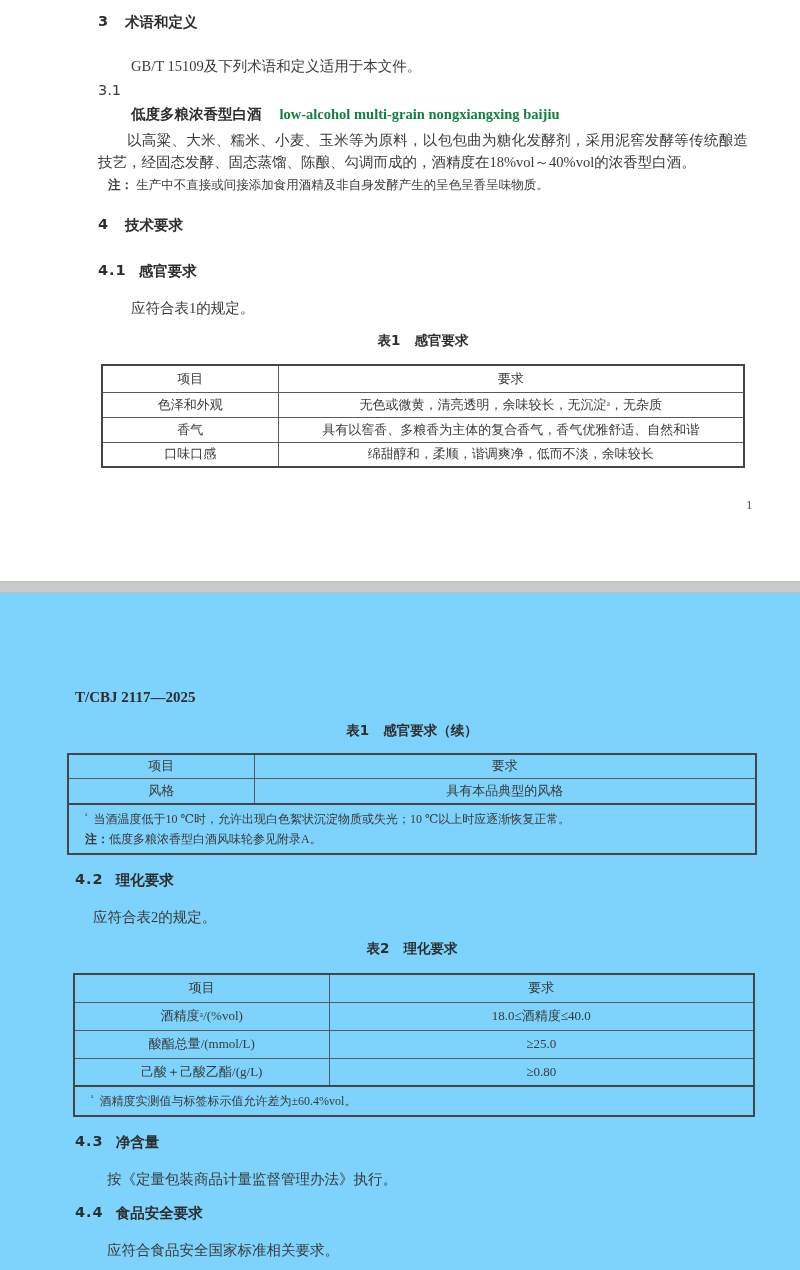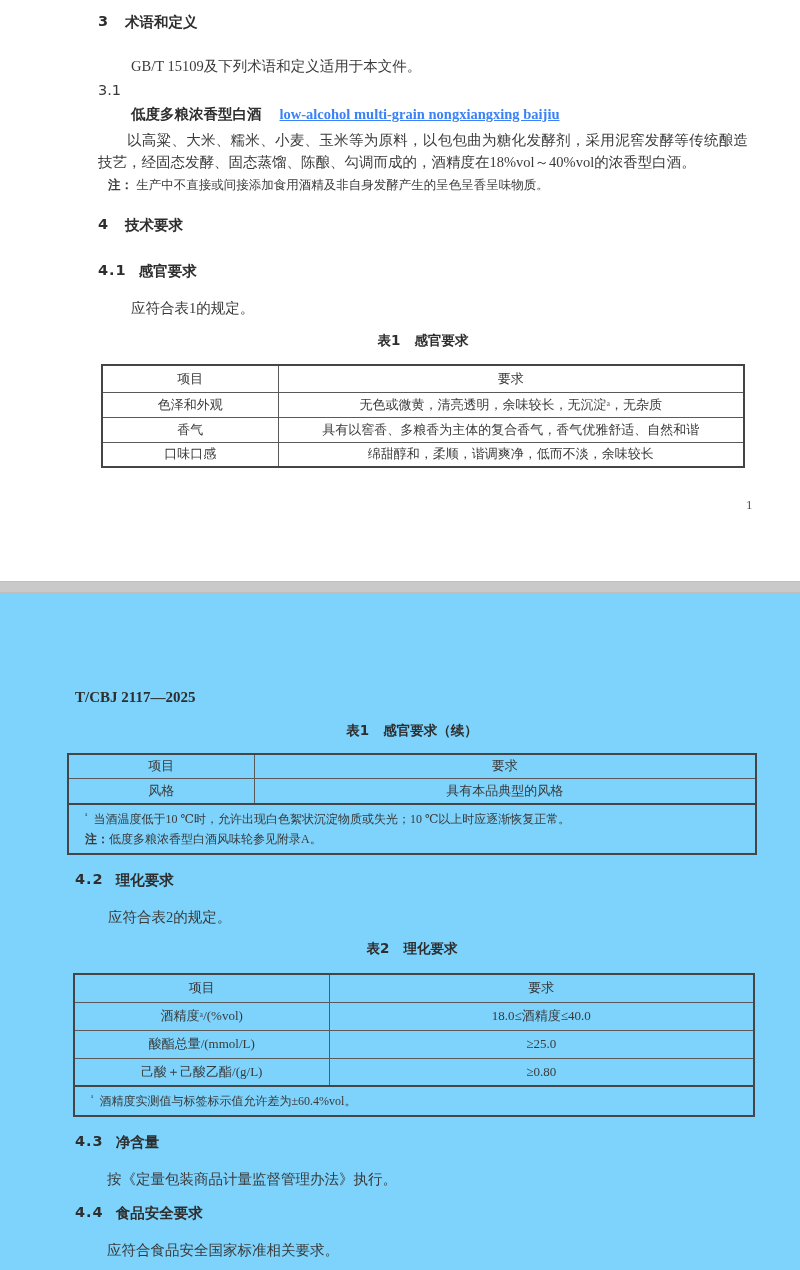--- a/index.html
+++ b/index.html
@@ -20,21 +20,21 @@
     font-size:14.5px;color:#3a3a3a;line-height:22px;
     text-align:justify;text-indent:2em;
   }
   .note-line{font-size:12.5px;color:#3a3a3a;white-space:nowrap;}
   .note-label{font-family:"DejaVu Sans","Liberation Sans",sans-serif;font-weight:bold;}
   .termline{white-space:nowrap;}
   .term-zh{
     font-family:"DejaVu Sans","Liberation Sans",sans-serif;
     font-weight:bold;font-size:14.5px;color:#2e2e2e;margin-right:14px;
   }
-  .term-en{font-weight:bold;font-size:14.5px;color:#3b82f6;text-decoration:underline;}
+  .term-en{font-weight:bold;font-size:14.5px;color:#15803d;}
   .tbl-caption{
     text-align:center;
     font-family:"DejaVu Sans","Liberation Sans",sans-serif;
     font-weight:bold;font-size:13.5px;color:#2e2e2e;
   }
   .tbl-caption .cap-no{margin-right:14px;}
   .tbl-caption .cap-suffix{font-weight:bold;}
   table.std{
     border-collapse:collapse;table-layout:fixed;
     font-size:13px;color:#3a3a3a;
@@ -164,21 +164,21 @@
       </td>
     </tr>
   </tbody>
     </table>
 
   <div class="abs heading" style="left:75px;top:278px;gap:12px;">
     <span class="h-num">4.2</span>
     <span>理化要求</span>
   </div>
 
-  <div class="abs bodytext" style="left:108px;top:315px;">应符合表2的规定。</div>
+  <div class="abs bodytext" style="left:93px;top:315px;">应符合表2的规定。</div>
 
   <div class="abs tbl-caption" style="left:67px;top:347px;width:690px;">
     <span class="cap-no">表2</span><span>理化要求</span>
   </div>
 
   <table class="std abs" style="left:73px;top:380px;width:682px;">
     <colgroup>
         <col style="width:255px">
         <col>
       </colgroup>

